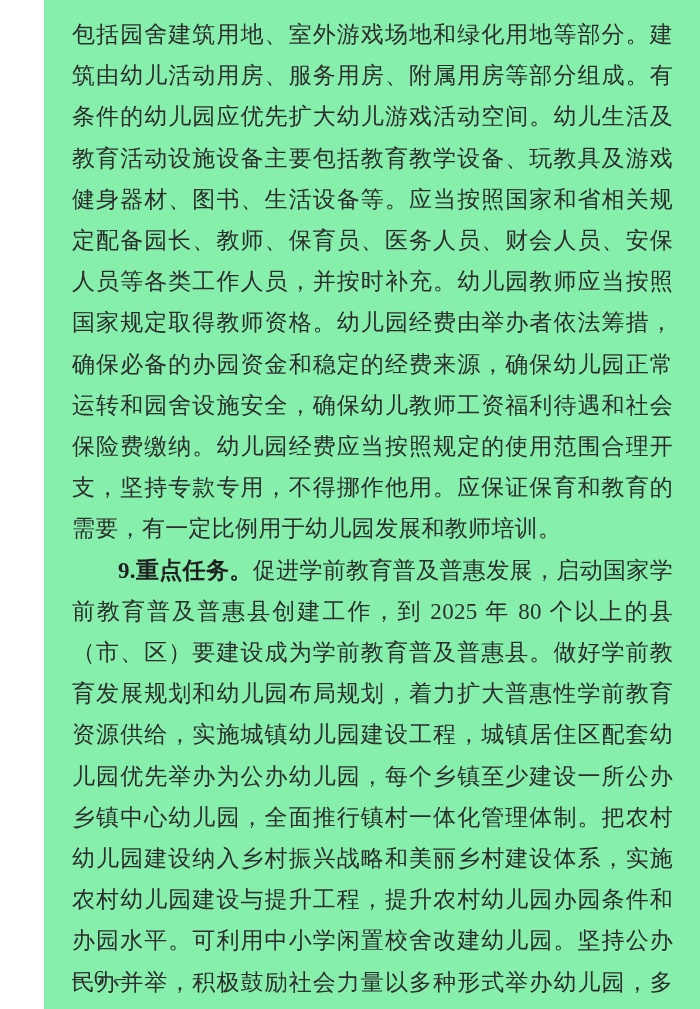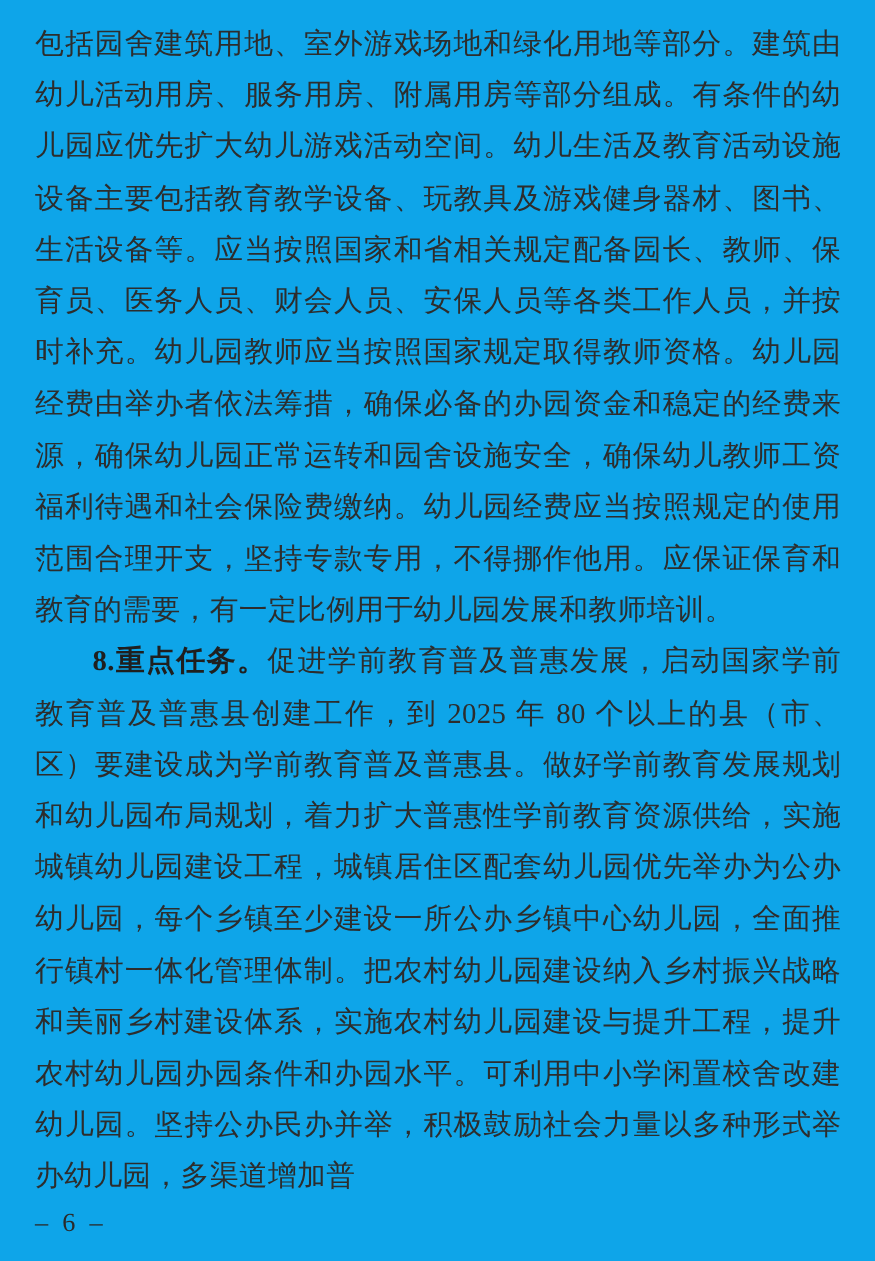--- a/index.html
+++ b/index.html
@@ -10,21 +10,22 @@
     width: 700px;
     height: 1009px;
     position: relative;
     overflow: hidden;
     background: #ffffff;
     font-family: "Liberation Serif", "DejaVu Serif", serif;
   }
   .sheet {
     position: absolute;
     inset: 0;
-    background: #0ea5e9;
+    background: #86efac;
+    margin-left: 44px;
   }
   .doc-body {
     position: absolute;
     left: 28px;
     right: 27px;
     top: 14px;
     font-size: 23px;
     line-height: 41.2px;
     color: #2d2d2d;
     text-align: justify;
@@ -53,16 +54,16 @@
     letter-spacing: 3px;
     color: #2a2a2a;
   }
 </style>
 </head>
 <body>
 
 <div class="sheet">
   <div class="doc-body" id="doc-body">
       <p class="para"><span class="run">包括园舍建筑用地、室外游戏场地和绿化用地等部分。建筑由幼儿活动用房、服务用房、附属用房等部分组成。有条件的幼儿园应优先扩大幼儿游戏活动空间。幼儿生活及教育活动设施设备主要包括教育教学设备、玩教具及游戏健身器材、图书、生活设备等。应当按照国家和省相关规定配备园长、教师、保育员、医务人员、财会人员、安保人员等各类工作人员，并按时补充。幼儿园教师应当按照国家规定取得教师资格。幼儿园经费由举办者依法筹措，确保必备的办园资金和稳定的经费来源，确保幼儿园正常运转和园舍设施安全，确保幼儿教师工资福利待遇和社会保险费缴纳。幼儿园经费应当按照规定的使用范围合理开支，坚持专款专用，不得挪作他用。应保证保育和教育的需要，有一定比例用于幼儿园发展和教师培训。</span></p>
-      <p class="para indent"><span class="run run-bold">8.重点任务。</span><span class="run">促进学前教育普及普惠发展，启动国家学前教育普及普惠县创建工作，到 2025 年 80 个以上的县（市、区）要建设成为学前教育普及普惠县。做好学前教育发展规划和幼儿园布局规划，着力扩大普惠性学前教育资源供给，实施城镇幼儿园建设工程，城镇居住区配套幼儿园优先举办为公办幼儿园，每个乡镇至少建设一所公办乡镇中心幼儿园，全面推行镇村一体化管理体制。把农村幼儿园建设纳入乡村振兴战略和美丽乡村建设体系，实施农村幼儿园建设与提升工程，提升农村幼儿园办园条件和办园水平。可利用中小学闲置校舍改建幼儿园。坚持公办民办并举，积极鼓励社会力量以多种形式举办幼儿园，多渠道增加普</span></p>
+      <p class="para indent"><span class="run run-bold">9.重点任务。</span><span class="run">促进学前教育普及普惠发展，启动国家学前教育普及普惠县创建工作，到 2025 年 80 个以上的县（市、区）要建设成为学前教育普及普惠县。做好学前教育发展规划和幼儿园布局规划，着力扩大普惠性学前教育资源供给，实施城镇幼儿园建设工程，城镇居住区配套幼儿园优先举办为公办幼儿园，每个乡镇至少建设一所公办乡镇中心幼儿园，全面推行镇村一体化管理体制。把农村幼儿园建设纳入乡村振兴战略和美丽乡村建设体系，实施农村幼儿园建设与提升工程，提升农村幼儿园办园条件和办园水平。可利用中小学闲置校舍改建幼儿园。坚持公办民办并举，积极鼓励社会力量以多种形式举办幼儿园，多渠道增加普</span></p>
     </div>
   <div class="page-number">– 6 –</div>
 </div>
 
 </body></html>

